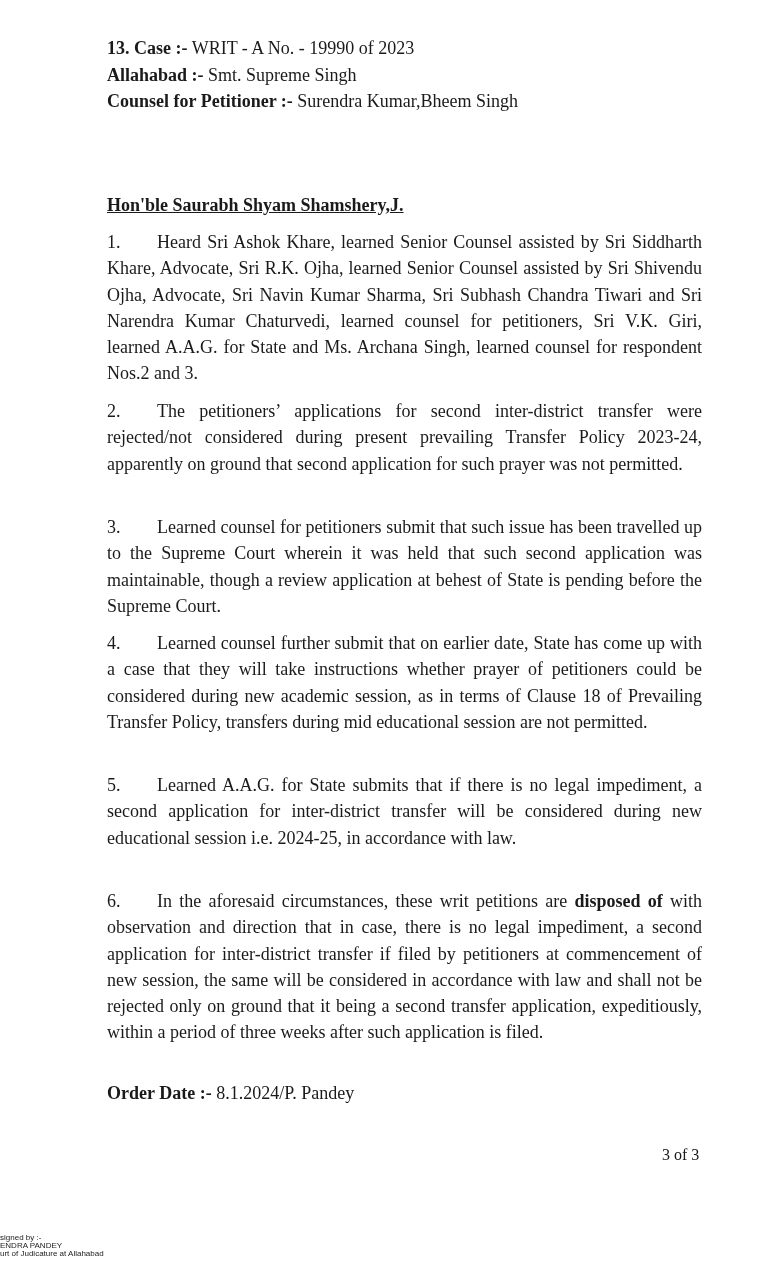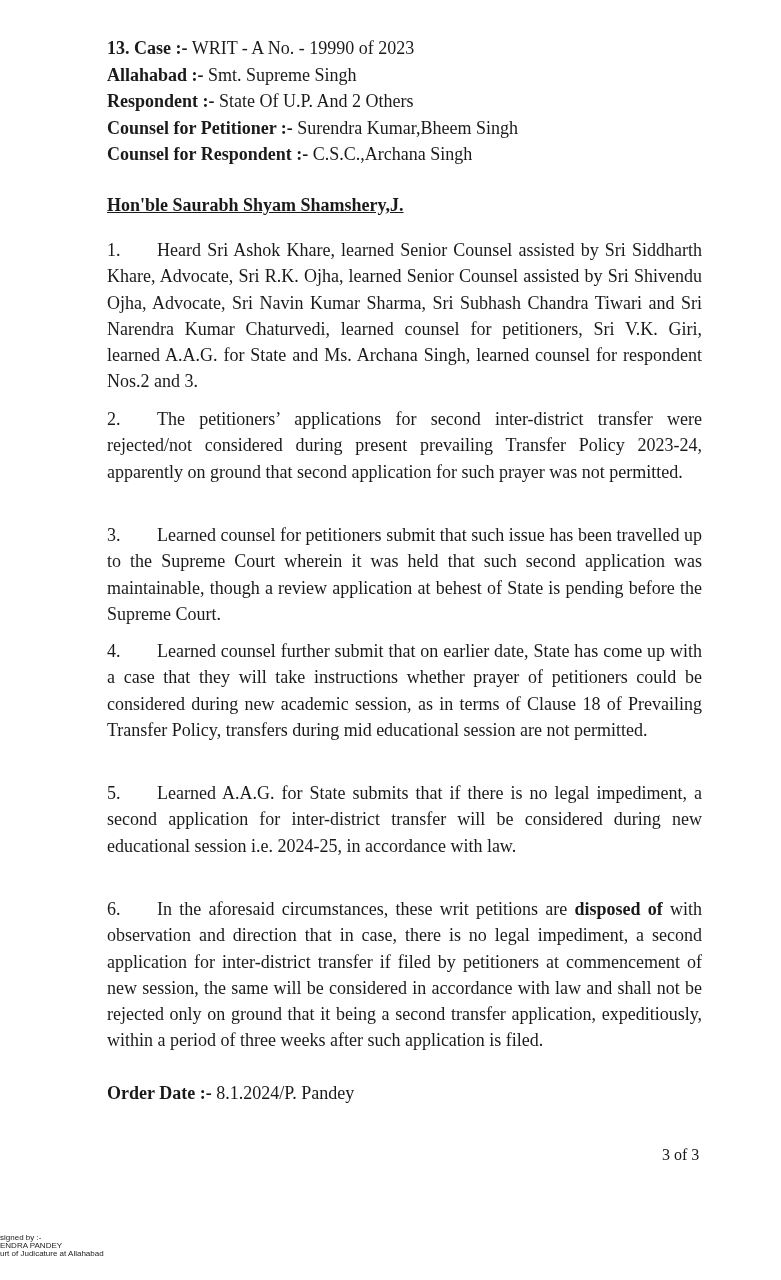--- a/index.html
+++ b/index.html
@@ -4,36 +4,34 @@
 <style>
   html, body { margin: 0; padding: 0; }
   body {
     width: 781px; height: 1280px; background: #ffffff; position: relative; overflow: hidden;
     font-family: "Liberation Serif", "DejaVu Serif", serif; color: #1a1a1a;
   }
   .header { position: absolute; left: 107px; top: 35px; font-size: 18px; line-height: 26.5px; }
   .header .row { white-space: nowrap; }
   .header b { font-weight: bold; }
   .judge { position: absolute; left: 107px; top: 195px; font-size: 18px; font-weight: bold; text-decoration: underline; }
-  .para { position: absolute; left: 107px; width: 595px; font-size: 18px; line-height: 26.3px; text-align: justify; margin-top: 8px; }
+  .para { position: absolute; left: 107px; width: 595px; font-size: 18px; line-height: 26.3px; text-align: justify; }
   .para .num { display: inline-block; width: 50px; }
   .order { position: absolute; left: 107px; top: 1083px; font-size: 18px; }
   .order b { font-weight: bold; }
   .pageno { position: absolute; left: 662px; top: 1146px; font-size: 16px; }
   .sign { position: absolute; left: 0; top: 1234px; font-family: Liberation Sans, sans-serif; font-size: 8px; line-height: 8px; color: #222; white-space: nowrap; }
 </style>
 </head>
 <body>
 
 <div class="header">
   <div class="row"><b>13. Case :-</b> <span>WRIT - A No. - 19990 of 2023</span></div>
   <div class="row"><b>Allahabad :-</b> <span>Smt. Supreme Singh</span></div>
-  <div class="row"><b>Respondent :-</b> <span>State Of U.P. And 2 Others</span></div>
   <div class="row"><b>Counsel for Petitioner :-</b> <span>Surendra Kumar,Bheem Singh</span></div>
-  <div class="row"><b>Counsel for Respondent :-</b> <span>C.S.C.,Archana Singh</span></div>
 </div>
 
 <div class="judge">Hon'ble Saurabh Shyam Shamshery,J.</div>
 
 <div class="para" style="top:229px"><span class="num">1.</span><span>Heard Sri Ashok Khare, learned Senior Counsel assisted by Sri Siddharth Khare, Advocate, Sri R.K. Ojha, learned Senior Counsel assisted by Sri Shivendu Ojha, Advocate, Sri Navin Kumar Sharma, Sri Subhash Chandra Tiwari and Sri Narendra Kumar Chaturvedi, learned counsel for petitioners, Sri V.K. Giri, learned A.A.G. for State and Ms. Archana Singh, learned counsel for respondent Nos.2 and 3.</span></div>
 
 <div class="para" style="top:398px"><span class="num">2.</span><span>The petitioners’ applications for second inter-district transfer were rejected/not considered during present prevailing Transfer Policy 2023-24, apparently on ground that second application for such prayer was not permitted.</span></div>
 
 <div class="para" style="top:514px"><span class="num">3.</span><span>Learned counsel for petitioners submit that such issue has been travelled up to the Supreme Court wherein it was held that such second application was maintainable, though a review application at behest of State is pending before the Supreme Court.</span></div>
 

